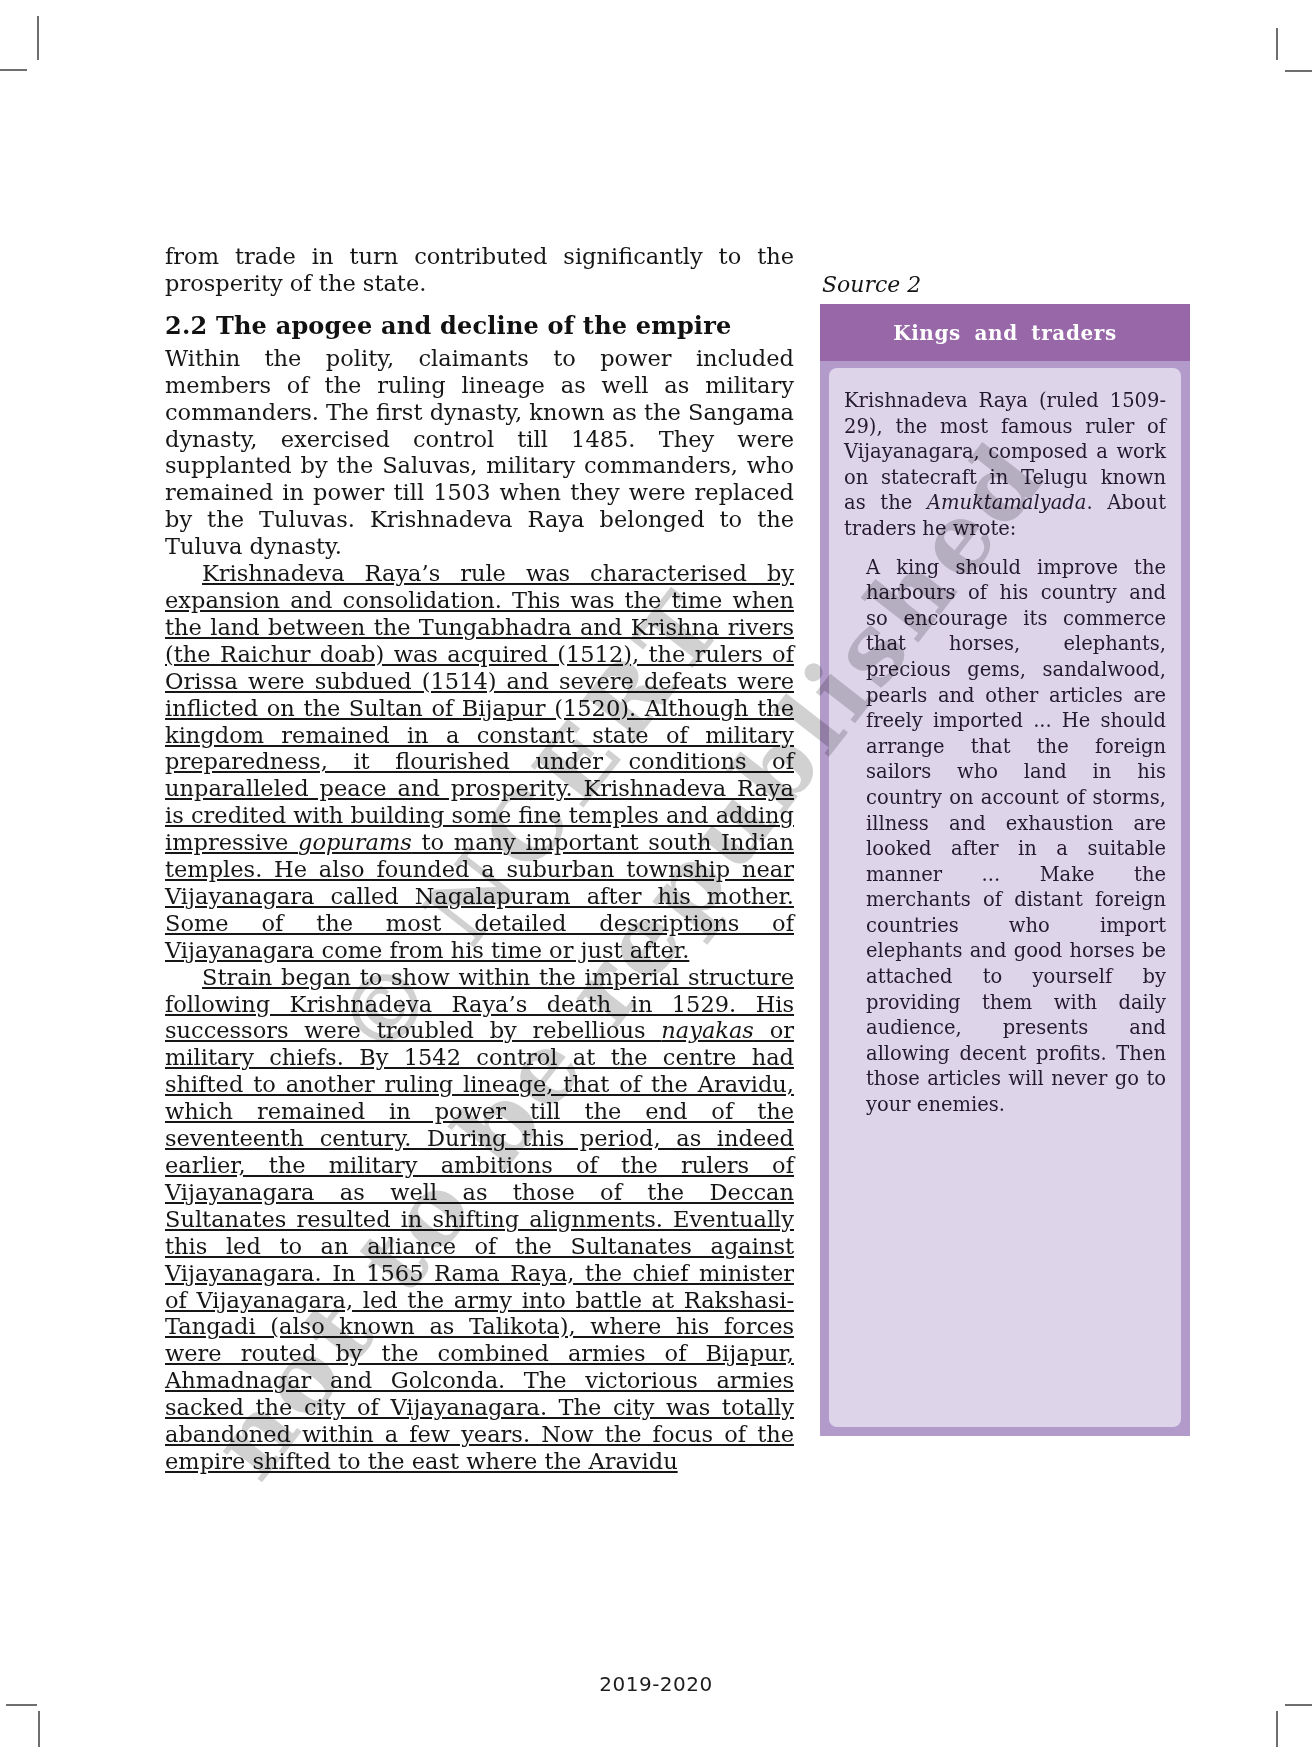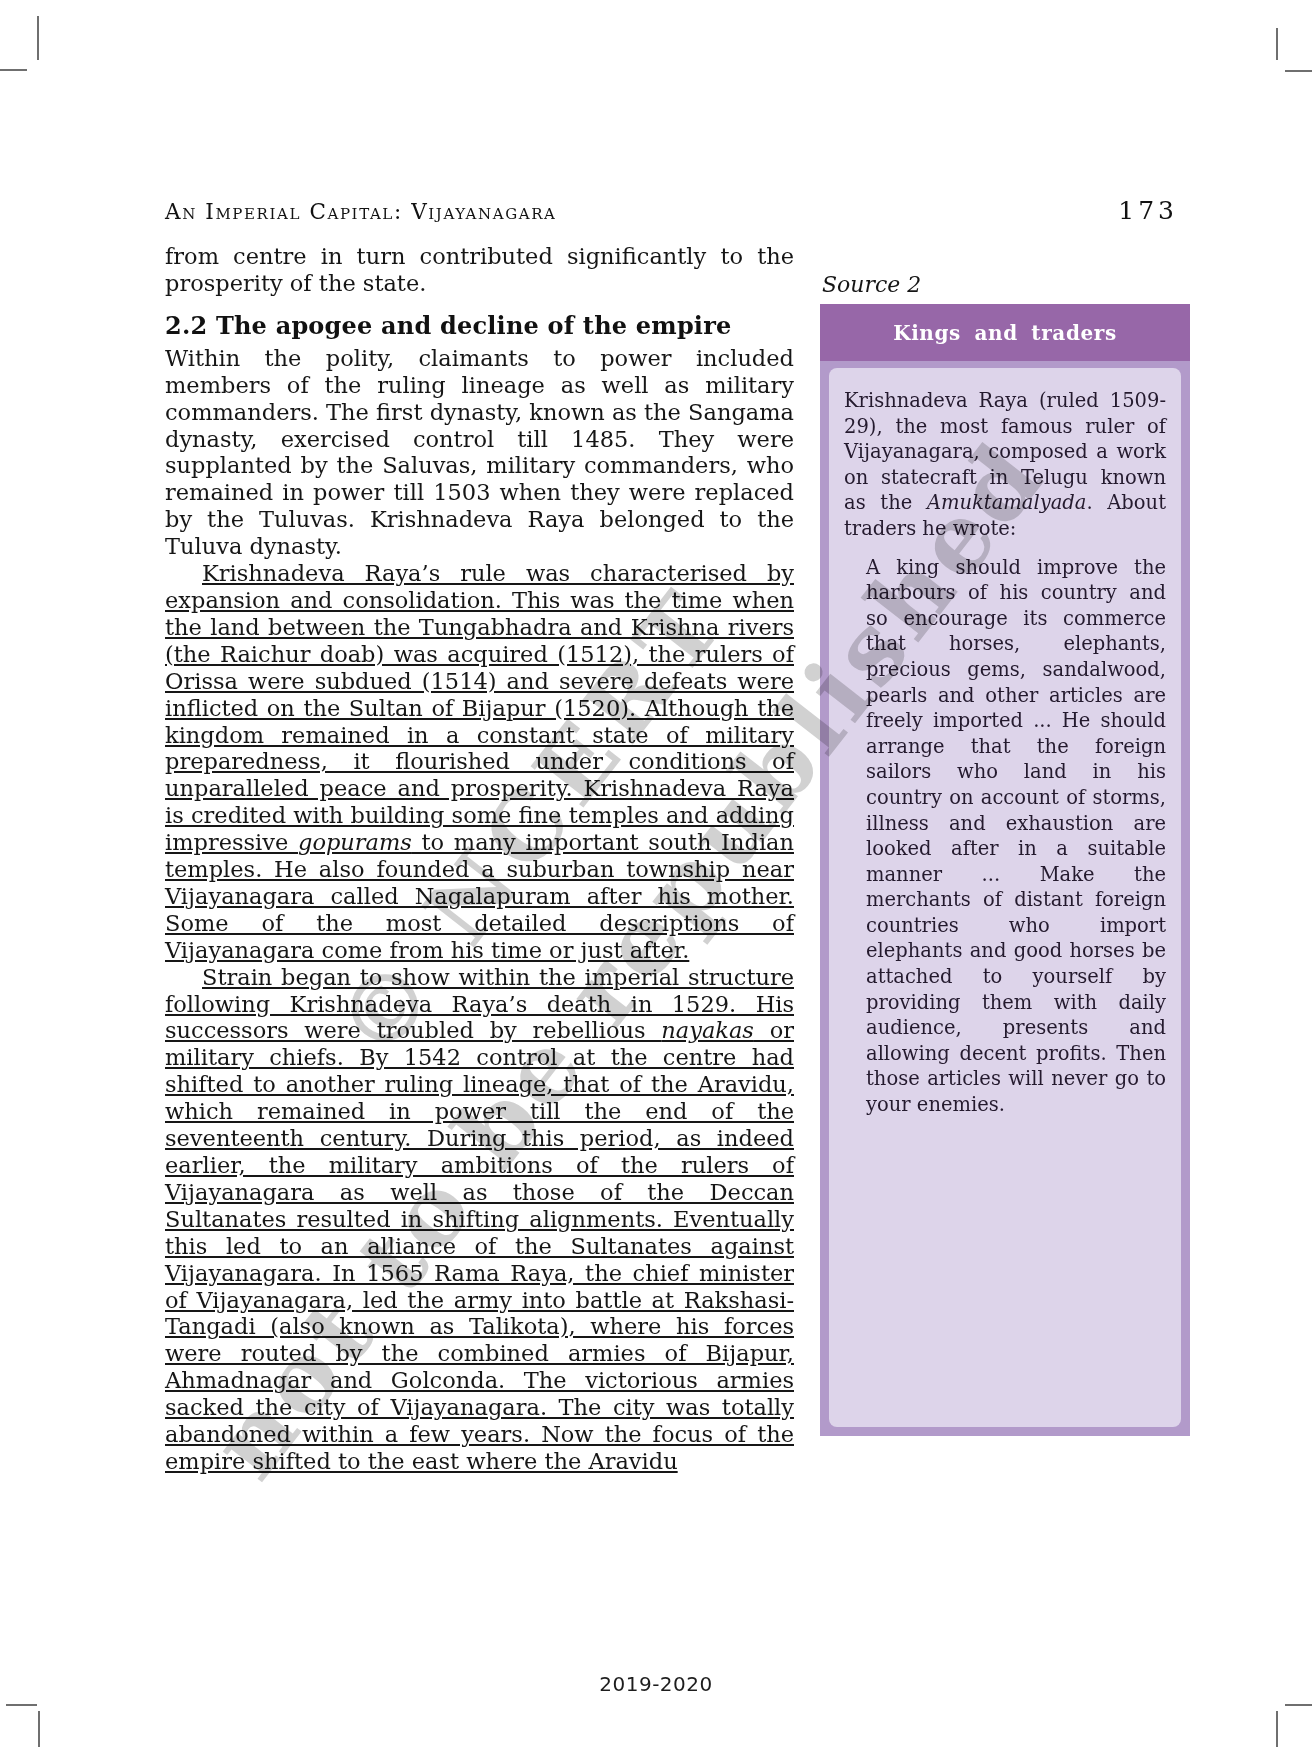--- a/index.html
+++ b/index.html
@@ -103,27 +103,23 @@
   </div>
   <div>
     <div class="mark m-bl-h"></div>
     <div class="mark m-bl-v"></div>
   </div>
   <div>
     <div class="mark m-br-v"></div>
     <div class="mark m-br-h"></div>
   </div>
 
-  <header class="page-header">
-    <div class="running-title">An Imperial Capital: Vijayanagara</div>
-    <div class="page-number">173</div>
-  </header>
 
   <main class="body-column">
-    <p class="para"><span>from centre in turn contributed significantly to the prosperity of the state.</span></p>
+    <p class="para"><span>from trade in turn contributed significantly to the prosperity of the state.</span></p>
     <h2>2.2 The apogee and decline of the empire</h2>
     <p class="para"><span>Within the polity, claimants to power included members of the ruling lineage as well as military commanders. The first dynasty, known as the Sangama dynasty, exercised control till 1485. They were supplanted by the Saluvas, military commanders, who remained in power till 1503 when they were replaced by the Tuluvas. Krishnadeva Raya belonged to the Tuluva dynasty.</span></p>
     <p class="para indent"><span>Krishnadeva Raya’s rule was characterised by expansion and consolidation. This was the time when the land between the Tungabhadra and Krishna rivers (the Raichur doab) was acquired (1512), the rulers of Orissa were subdued (1514) and severe defeats were inflicted on the Sultan of Bijapur (1520). Although the kingdom remained in a constant state of military preparedness, it flourished under conditions of unparalleled peace and prosperity. Krishnadeva Raya is credited with building some fine temples and adding impressive </span><i>gopurams</i><span> to many important south Indian temples. He also founded a suburban township near Vijayanagara called Nagalapuram after his mother. Some of the most detailed descriptions of Vijayanagara come from his time or just after.</span></p>
     <p class="para indent"><span>Strain began to show within the imperial structure following Krishnadeva Raya’s death in 1529. His successors were troubled by rebellious </span><i>nayakas</i><span> or military chiefs. By 1542 control at the centre had shifted to another ruling lineage, that of the Aravidu, which remained in power till the end of the seventeenth century. During this period, as indeed earlier, the military ambitions of the rulers of Vijayanagara as well as those of the Deccan Sultanates resulted in shifting alignments. Eventually this led to an alliance of the Sultanates against Vijayanagara. In 1565 Rama Raya, the chief minister of Vijayanagara, led the army into battle at Rakshasi-Tangadi (also known as Talikota), where his forces were routed by the combined armies of Bijapur, Ahmadnagar and Golconda. The victorious armies sacked the city of Vijayanagara. The city was totally abandoned within a few years. Now the focus of the empire shifted to the east where the Aravidu</span></p>
   </main>
 
   <aside class="source-area">
     <div class="source-label">Source 2</div>
     <div class="source-box">
       <div class="source-band">

